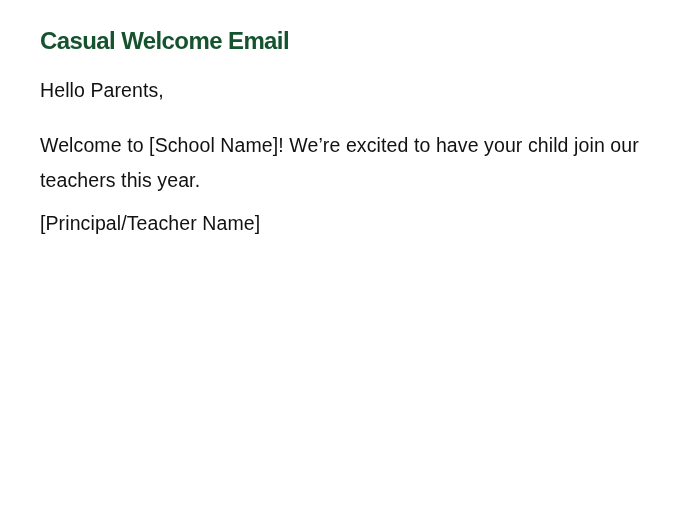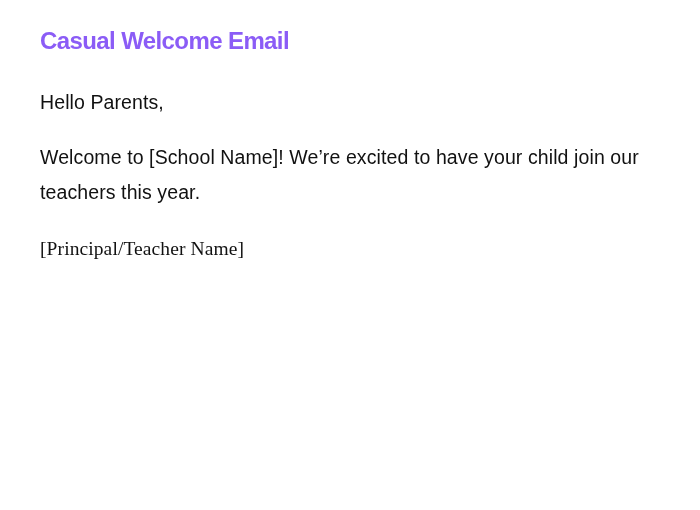--- a/index.html
+++ b/index.html
@@ -21,33 +21,33 @@
       top: 24px;
       width: 600px;
     }
     .title {
       font-family: "Liberation Sans", sans-serif;
       font-weight: bold;
       font-size: 24px;
       letter-spacing: -0.6px;
       line-height: 34px;
       margin: 0;
-      color: #8b5cf6;
+      color: #14532d;
     }
     .para {
       font-size: 19.5px;
       line-height: 35px;
       margin: 0;
       letter-spacing: 0.1px;
     }
-    .p-greeting { margin-top: 27px; }
+    .p-greeting { margin-top: 15px; }
     .p1 { margin-top: 20px; }
     .p2 { margin-top: 20px; }
     .p3 { margin-top: 20px; }
-    .p4 { margin-top: 21px; font-family: Liberation Serif, serif; }
+    .p4 { margin-top: 8px; }
   </style>
 </head>
 <body>
 
 <div class="doc">
   <h1 class="title">Casual Welcome Email</h1>
   <p class="para p-greeting">Hello Parents,</p>
   <p class="para p1">Welcome to [School Name]! We’re excited to have your child join our teachers this year.</p>
   <p class="para p4">[Principal/Teacher Name]</p>
 </div>

